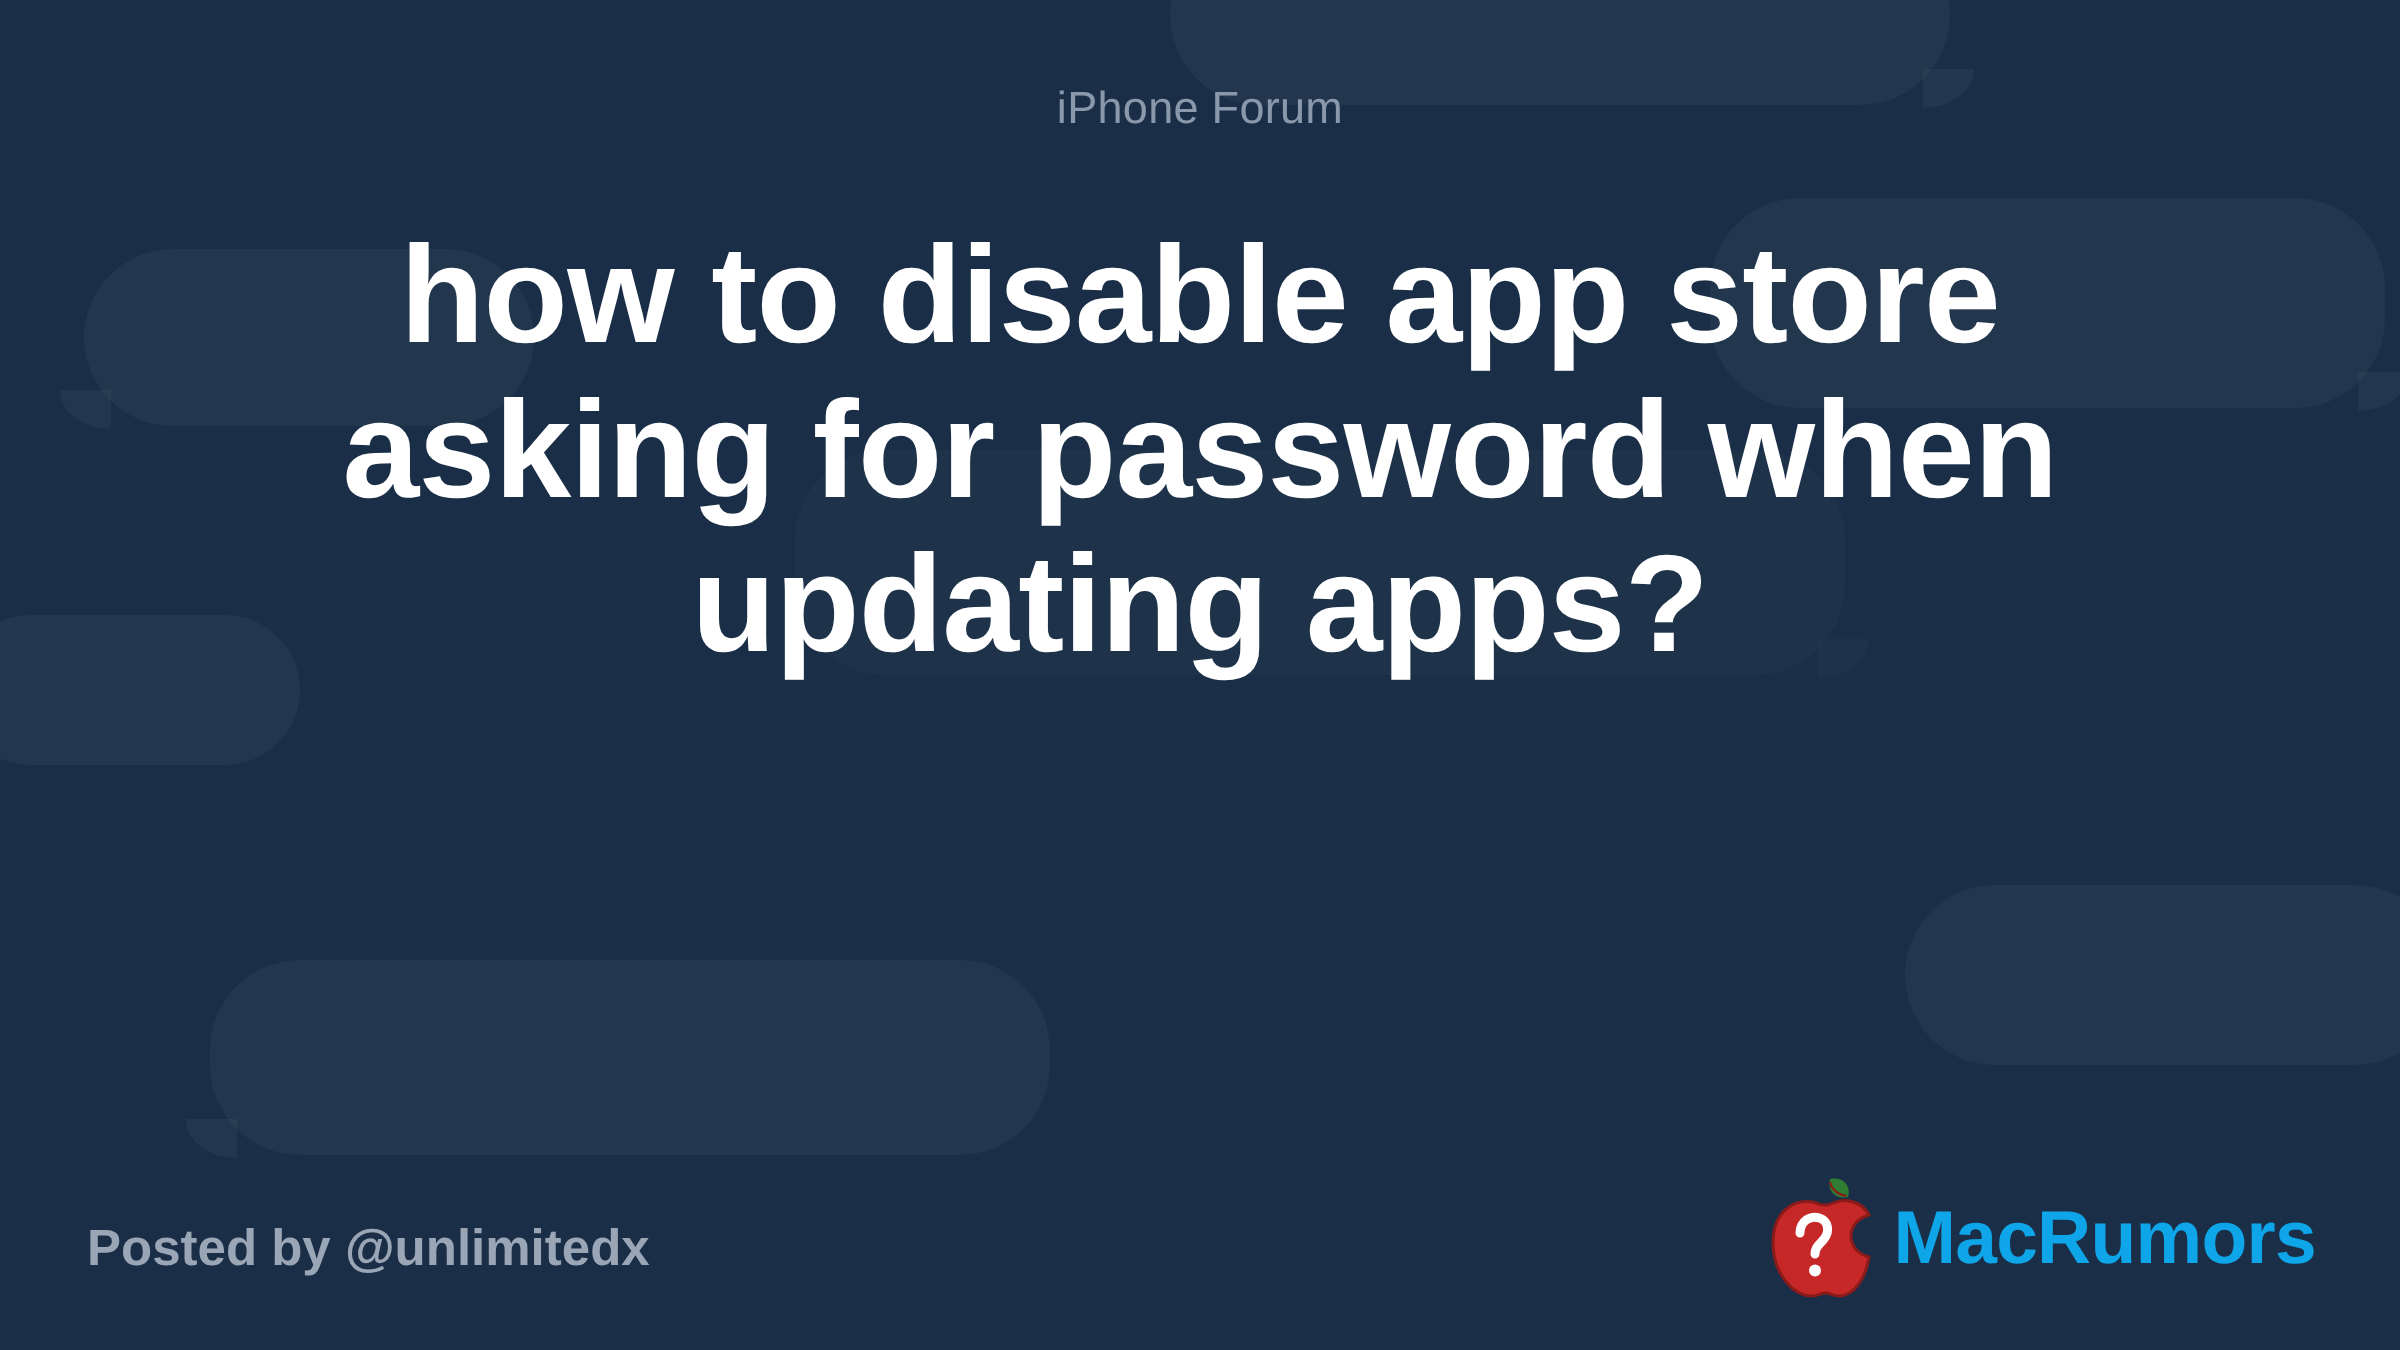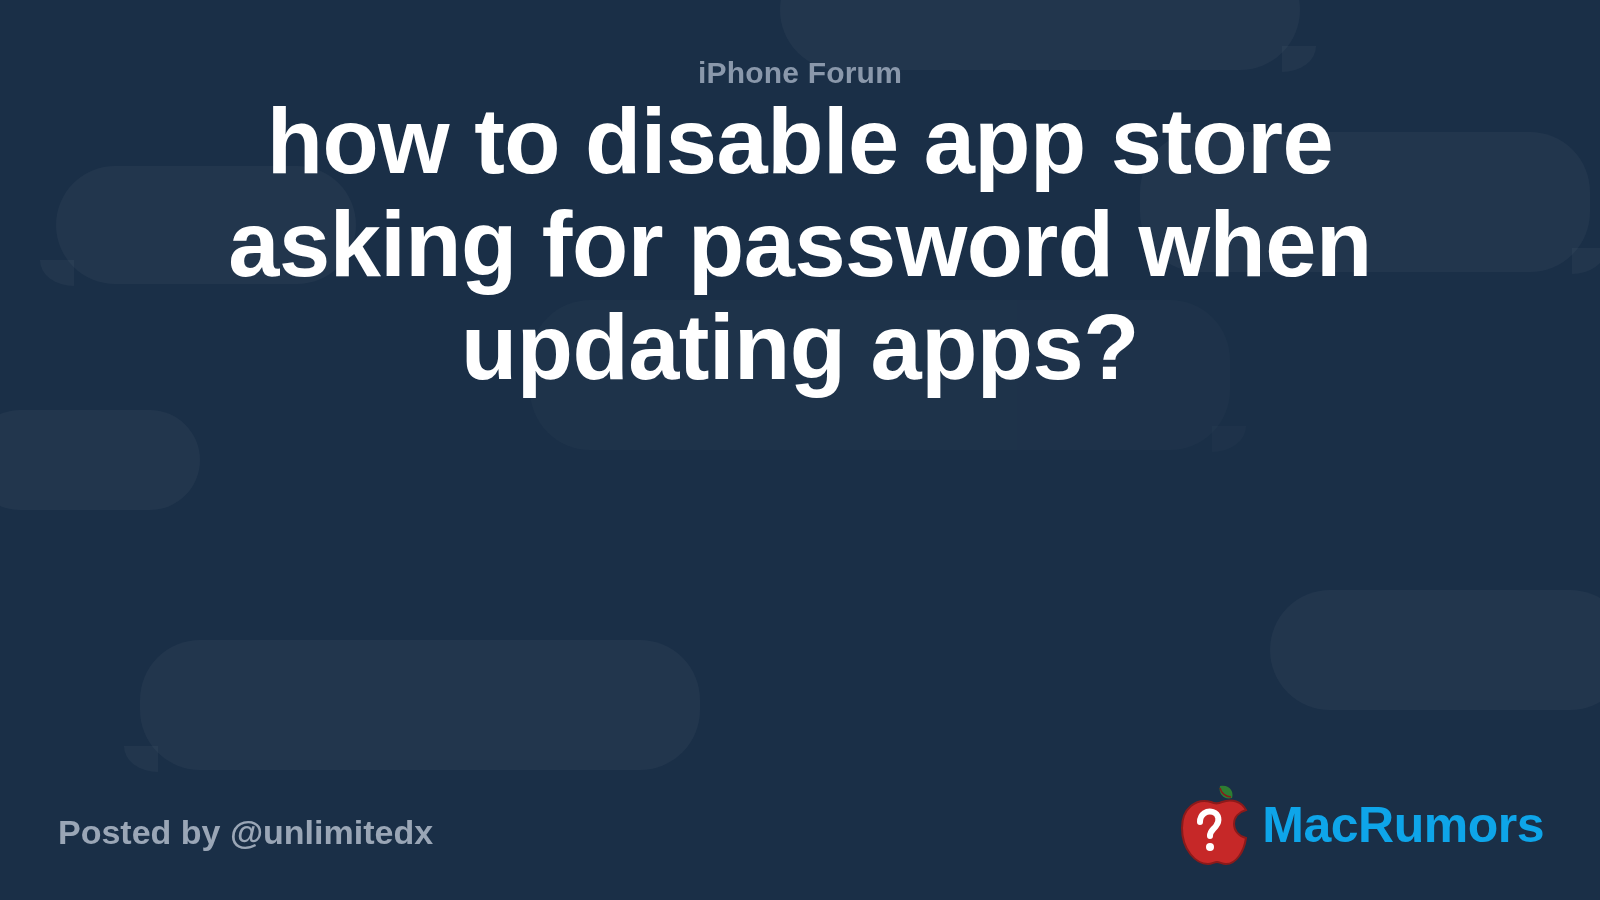--- a/index.html
+++ b/index.html
@@ -33,25 +33,26 @@
     inset: 0;
     display: flex;
     flex-direction: column;
     align-items: center;
   }
 
   .category {
     margin-top: 56px;
     color: #8a98ab;
     font-size: 30px;
-    font-weight: 700;
+    font-weight: 400;
     letter-spacing: 0.2px;
   }
 
   .title {
+    margin-top: 56px;
     color: #ffffff;
     font-size: 92px;
     line-height: 1.12;
     font-weight: 700;
     text-align: center;
     max-width: 1200px;
     letter-spacing: -0.5px;
   }
 
   .byline {

